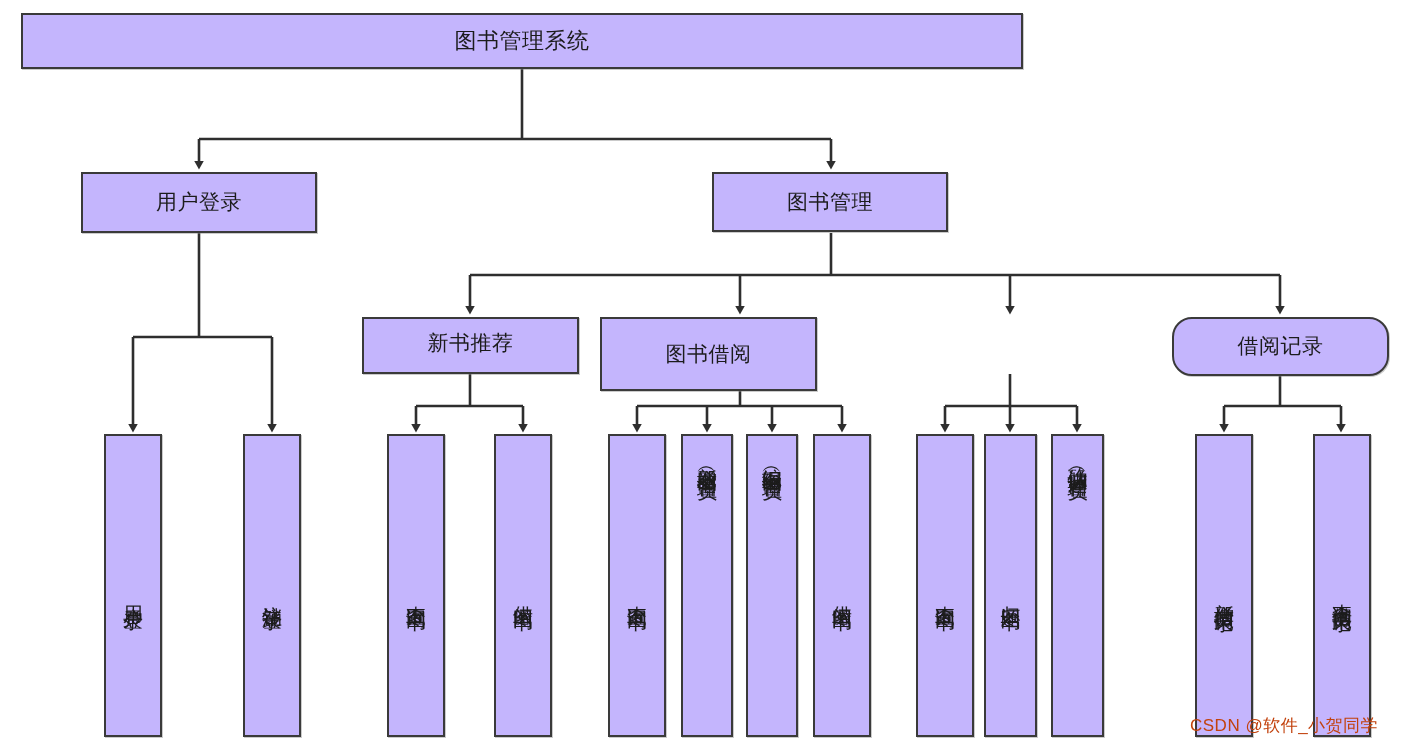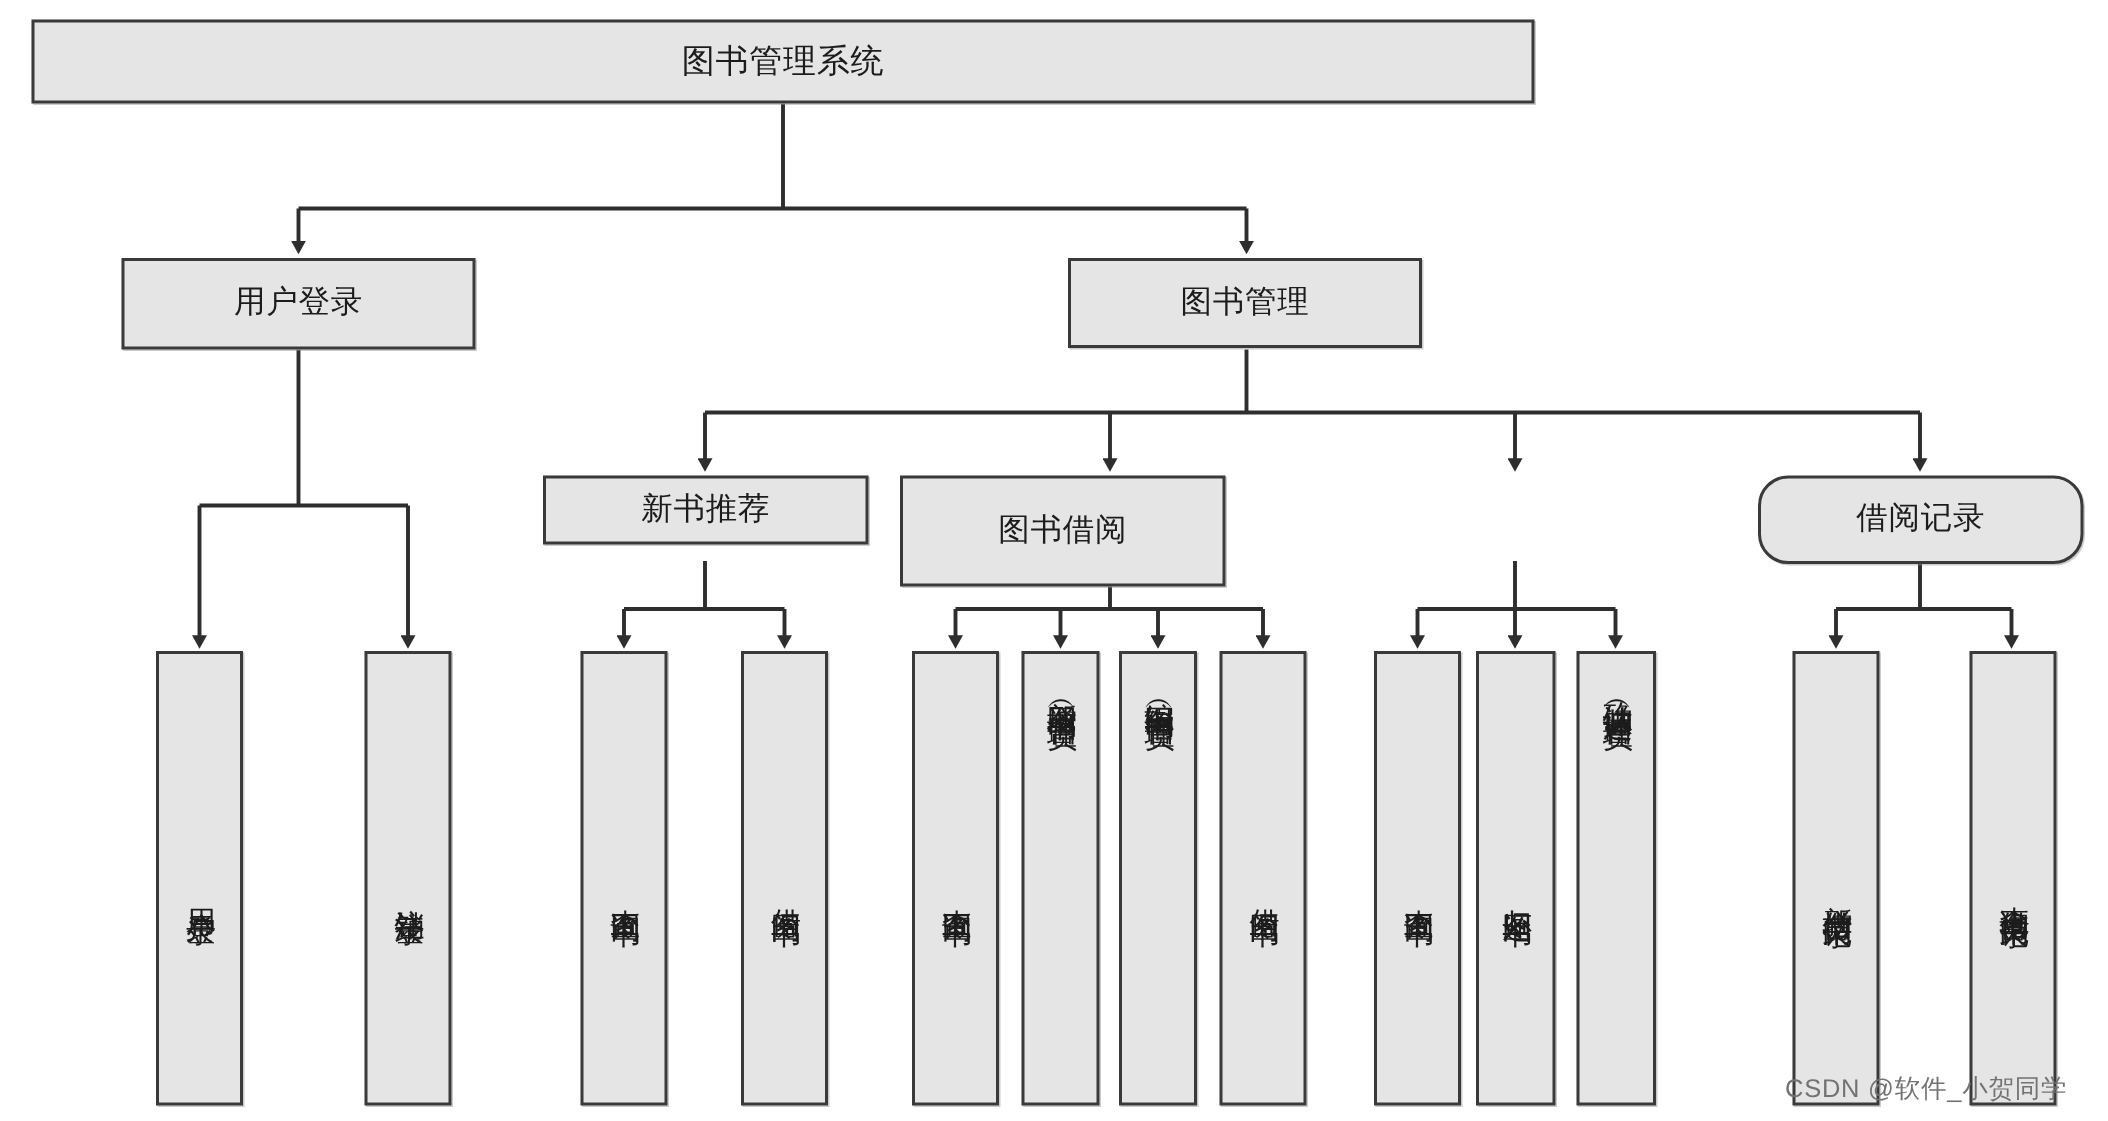--- a/index.html
+++ b/index.html
@@ -24,21 +24,21 @@
     left: 0;
     top: 0;
     width: 1405px;
     height: 747px;
     pointer-events: none;
   }
   .node {
     position: absolute;
     box-sizing: border-box;
     border: 2px solid #3a3a3a;
-    background: #e5e5e5;
+    background: #c4b5fd;
     display: flex;
     align-items: center;
     justify-content: center;
     box-shadow: 1px 1px 0 rgba(140,140,140,0.45);
   }
   .node-label {
     font-size: 21px;
     line-height: 1.15;
     letter-spacing: 0.5px;
     color: #1c1c1c;
@@ -60,21 +60,21 @@
   }
   .node.vertical.mid .node-label {
     align-self: center;
   }
   .node.root .node-label {
     font-size: 22px;
   }
   .watermark {
     position: absolute;
     font-size: 17px;
-    color: #737373;
+    color: #c2410c;
     letter-spacing: 0.5px;
     white-space: nowrap;
     user-select: none;
   }
 </style>
 </head>
 <body>
 
 <div id="diagram-canvas">
 
@@ -133,21 +133,21 @@
     <span class="node-label">图书管理系统</span>
   </div>
 
   <div class="node" style="left:81px; top:172px; width:236px; height:61px;">
     <span class="node-label">用户登录</span>
   </div>
   <div class="node" style="left:712px; top:172px; width:236px; height:60px;">
     <span class="node-label">图书管理</span>
   </div>
 
-  <div class="node" style="left:362px; top:317px; width:217px; height:46px;">
+  <div class="node" style="left:362px; top:317px; width:217px; height:57px;font-family:Liberation Mono, monospace;">
     <span class="node-label">新书推荐</span>
   </div>
   <div class="node" style="left:600px; top:317px; width:217px; height:74px;align-items:center;">
     <span class="node-label">图书借阅</span>
   </div>
   <div class="node" style="left:1172px; top:317px; width:217px; height:59px;border-radius:20px;">
     <span class="node-label">借阅记录</span>
   </div>
 
   <div class="node vertical mid" style="left:104px; top:434px; width:58px; height:303px;">

